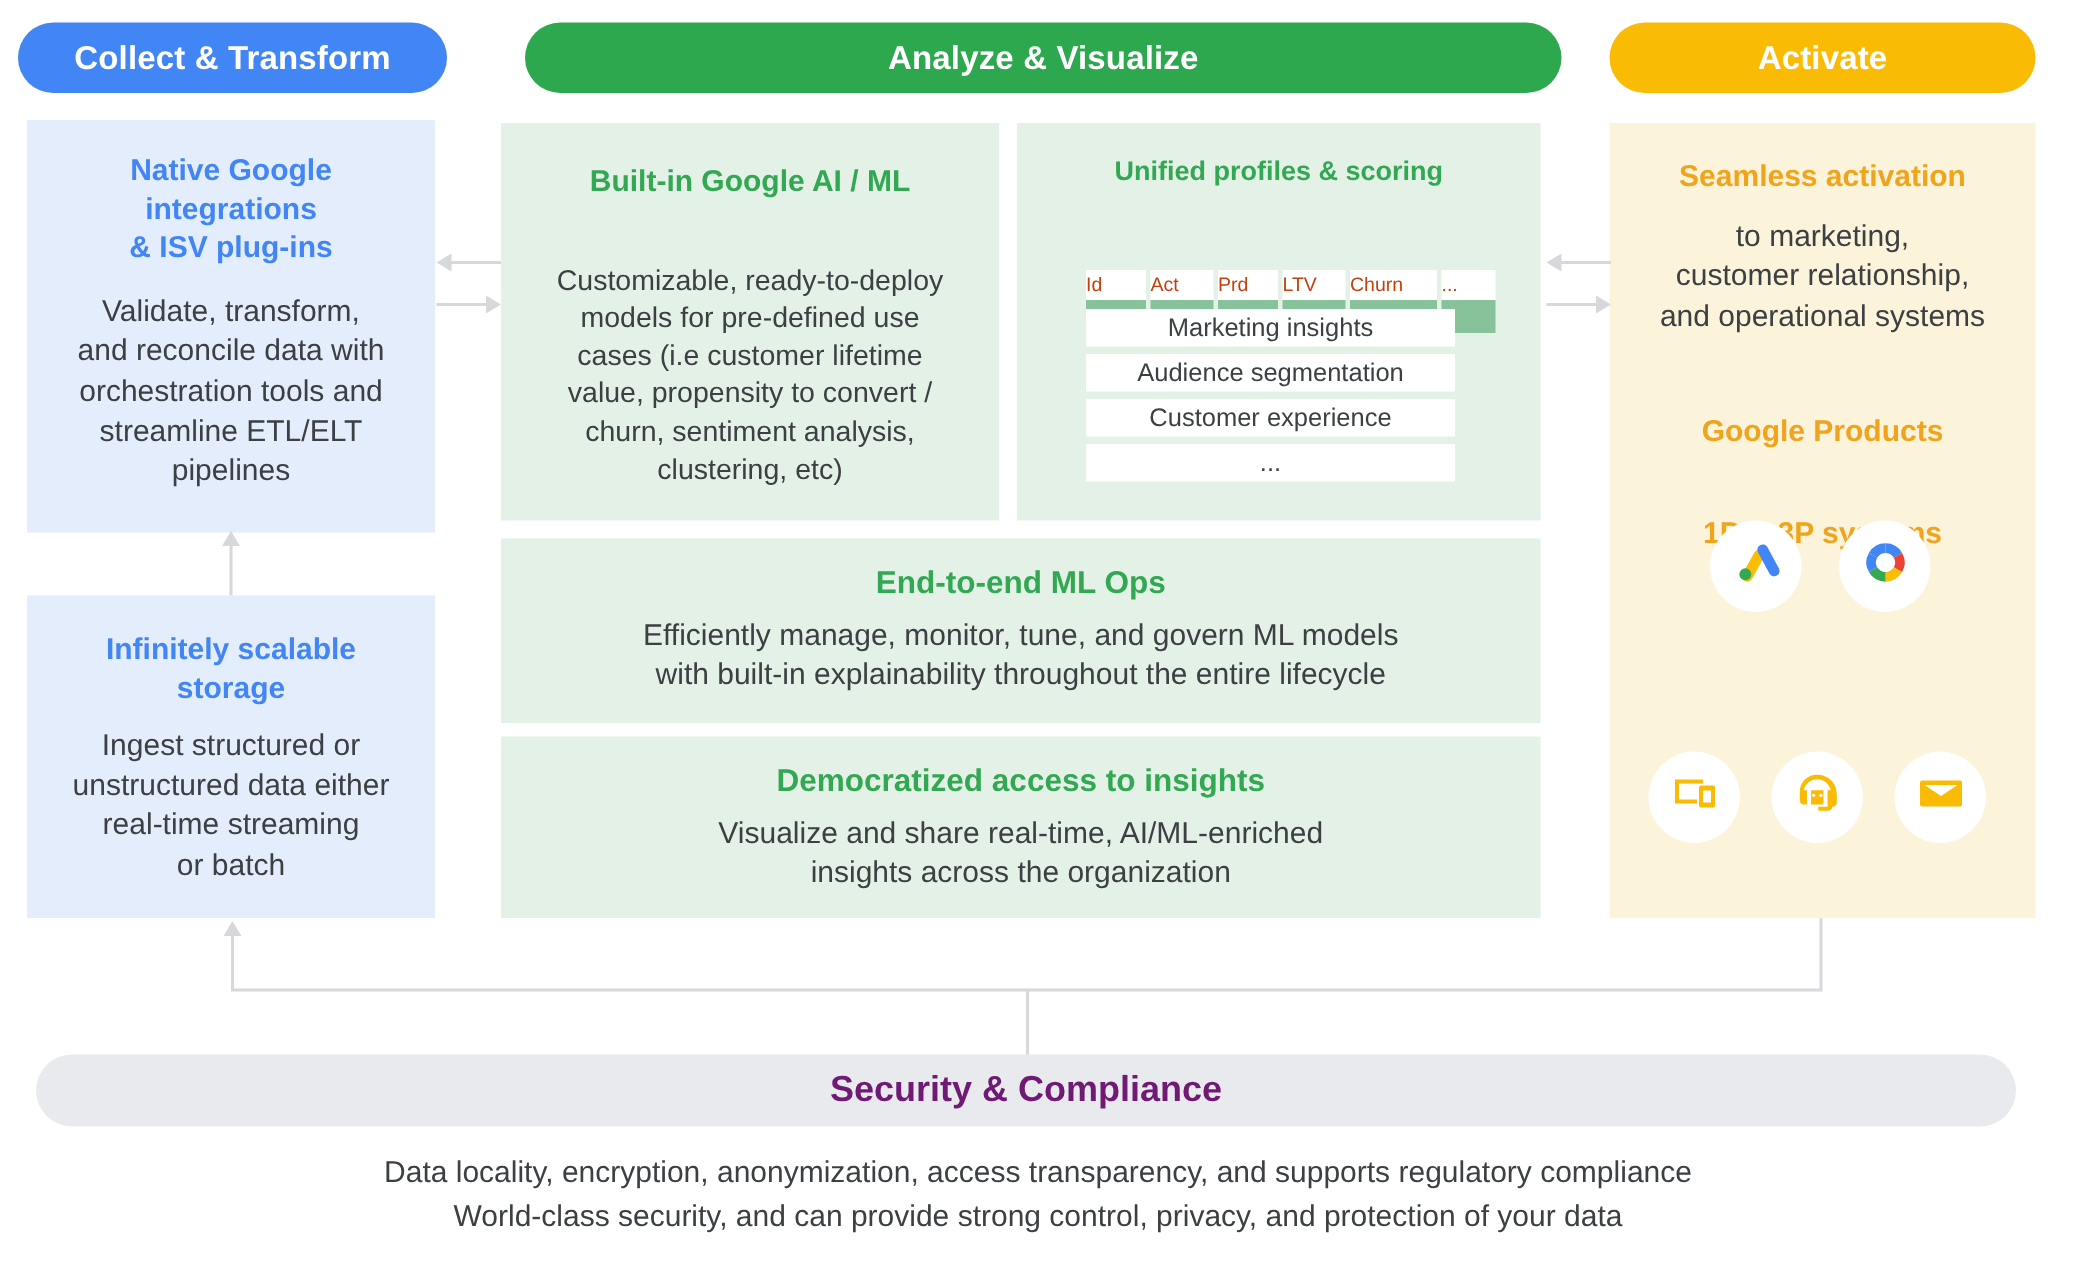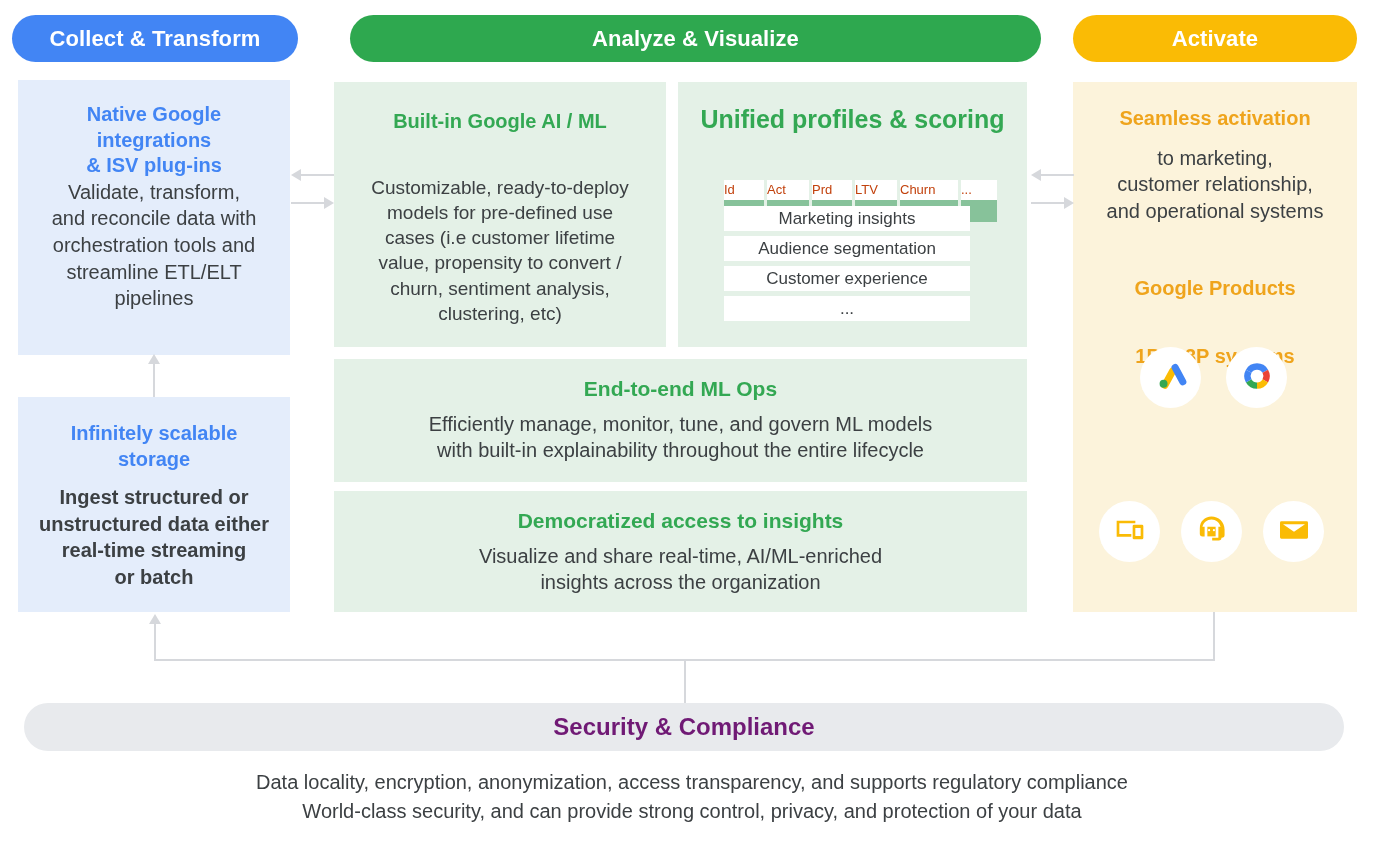--- a/index.html
+++ b/index.html
@@ -47,26 +47,26 @@
   #p-activate { left: 1073px; top: 82px;  width: 284px; height: 530px; }
 
   .h-blue  { color: #4285F4; font-weight: bold; }
   .h-green { color: #33A853; font-weight: bold; }
   .h-amber { color: #EFA41C; font-weight: bold; }
 
   .ttl { text-align: center; line-height: 1.28; }
   .bdy { text-align: center; line-height: 1.33; color: #3c4043; }
 
   #t-native   { margin: 22px 18px 0;  font-size: 20px; }
-  #b-native   { margin: 0 10px 0;  font-size: 20px; }
+  #b-native   { margin: 16px 10px 0;  font-size: 20px; }
   #t-storage  { margin: 24px 18px 0;  font-size: 20px; }
-  #b-storage  { margin: 12px 6px 0;   font-size: 20px; font-weight: bold; }
+  #b-storage  { margin: 12px 6px 0;   font-size: 20px; }
   #t-ai       { margin: 27px 14px 0;  font-size: 20px; }
   #b-ai       { margin: 40px 14px 0;  font-size: 19px; }
-  #t-profiles { margin: 21px 14px 0;  font-size: 25px; }
+  #t-profiles { margin: 21px 14px 0;  font-size: 18px; }
   #t-mlops    { margin: 17px 14px 0;  font-size: 21px; }
   #b-mlops    { margin: 8px 14px 0;   font-size: 20px; }
   #t-insights { margin: 17px 14px 0;  font-size: 21px; }
   #b-insights { margin: 8px 14px 0;   font-size: 20px; }
   #t-act      { margin: 24px 14px 0;  font-size: 20px; }
   #b-act      { margin: 13px 8px 0;   font-size: 20px; }
   #t-gprod    { margin: 52px 14px 0;  font-size: 20px; }
   #t-sys      { margin: 42px 14px 0;  font-size: 20px; }
 
   

